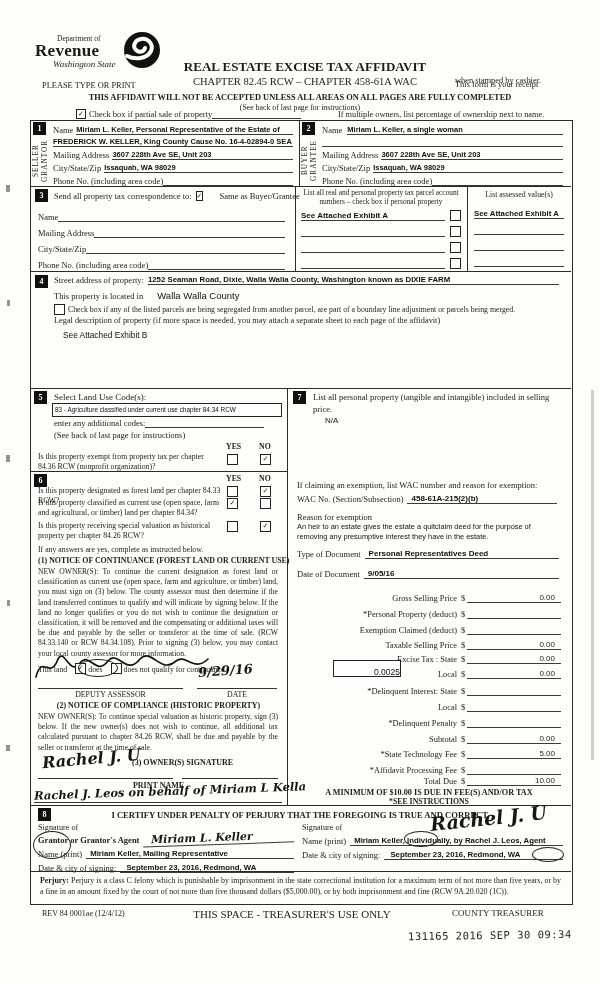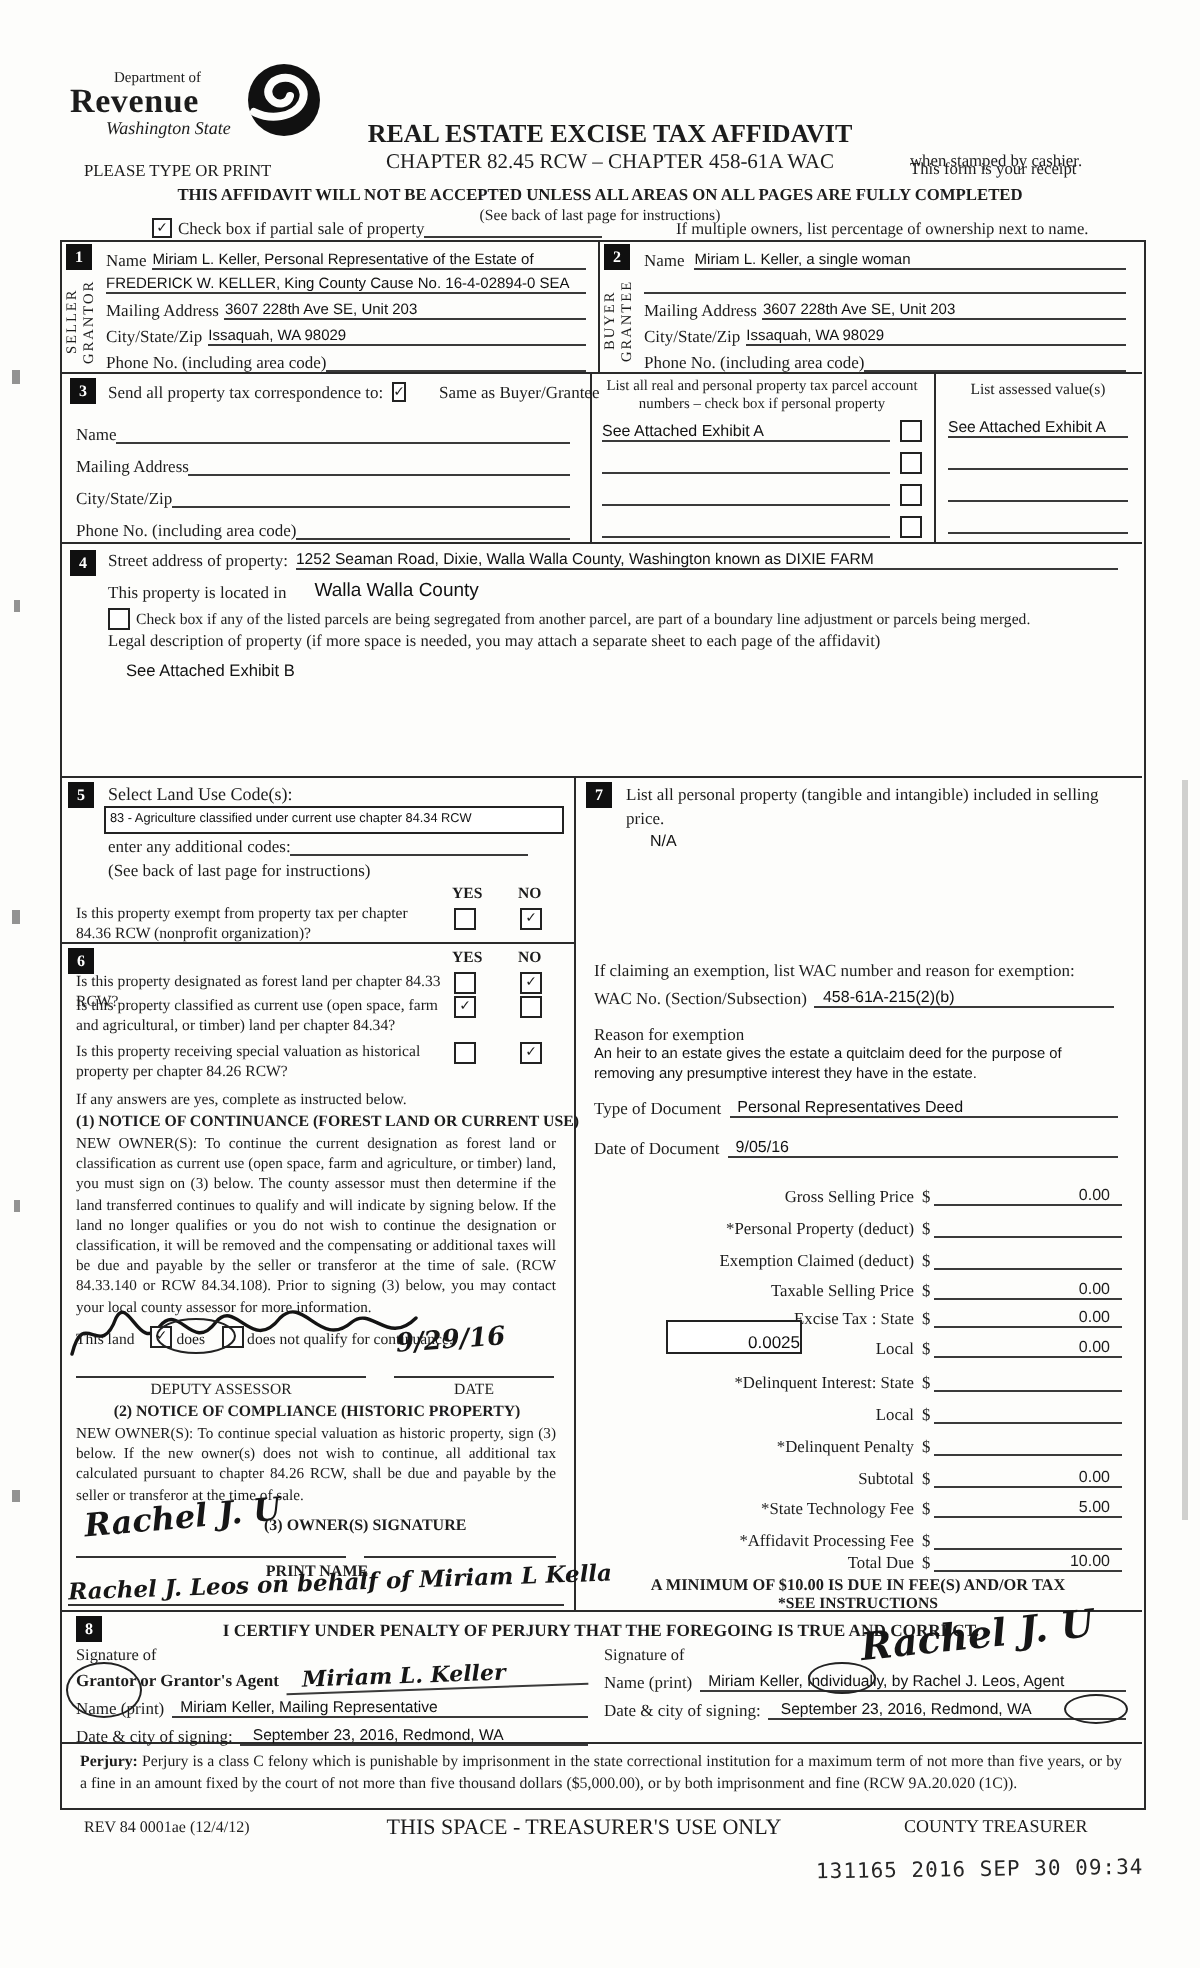--- a/index.html
+++ b/index.html
@@ -8,21 +8,21 @@
   .abs{position:absolute;}
   .hline{position:absolute;height:0;border-top:1.3px solid #2a2a2a;}
   .vline{position:absolute;width:0;border-left:1.3px solid #2a2a2a;}
   .outer{position:absolute;border:1.4px solid #2a2a2a;}
   .badge{position:absolute;width:13px;height:13px;background:#101010;color:#fff;
          font:bold 8px/13px "Liberation Serif",serif;text-align:center;}
   .lbl{font-size:8.5px;white-space:nowrap;}
   .sm{font-size:7.8px;}
   .val{font-family:"Liberation Sans",sans-serif;font-size:7.5px;color:#111;}
   .row{display:flex;align-items:flex-end;}
-  .fill{flex:1;border-bottom:1px solid #3a3a3a;min-height:9px;white-space:nowrap;overflow:visible;}
+  .fill{flex:1;border-bottom:1px solid #3a3a3a;min-height:9px;white-space:nowrap;overflow:visible;font-weight:bold;}
   .cb{display:inline-block;width:8px;height:8px;border:1px solid #222;background:#fff;
       font:7px/8px "DejaVu Sans",sans-serif;text-align:center;vertical-align:-1px;}
   .vlabel{position:absolute;writing-mode:vertical-rl;transform:rotate(180deg);
           font-size:7.3px;letter-spacing:1px;line-height:8.5px;text-align:center;}
   .vlabel span{display:block;}
   .hw{font-family:"DejaVu Serif",serif;font-style:italic;font-weight:bold;color:#161616;white-space:nowrap;}
   .oval{position:absolute;border:1.5px solid #222;border-radius:50%;background:transparent;}
   .mrow{position:absolute;left:12px;right:10px;display:flex;align-items:flex-end;font-size:8.4px;}
   .mlab{width:158px;text-align:right;white-space:nowrap;}
   .mdol{margin:0 2px 0 4px;}

